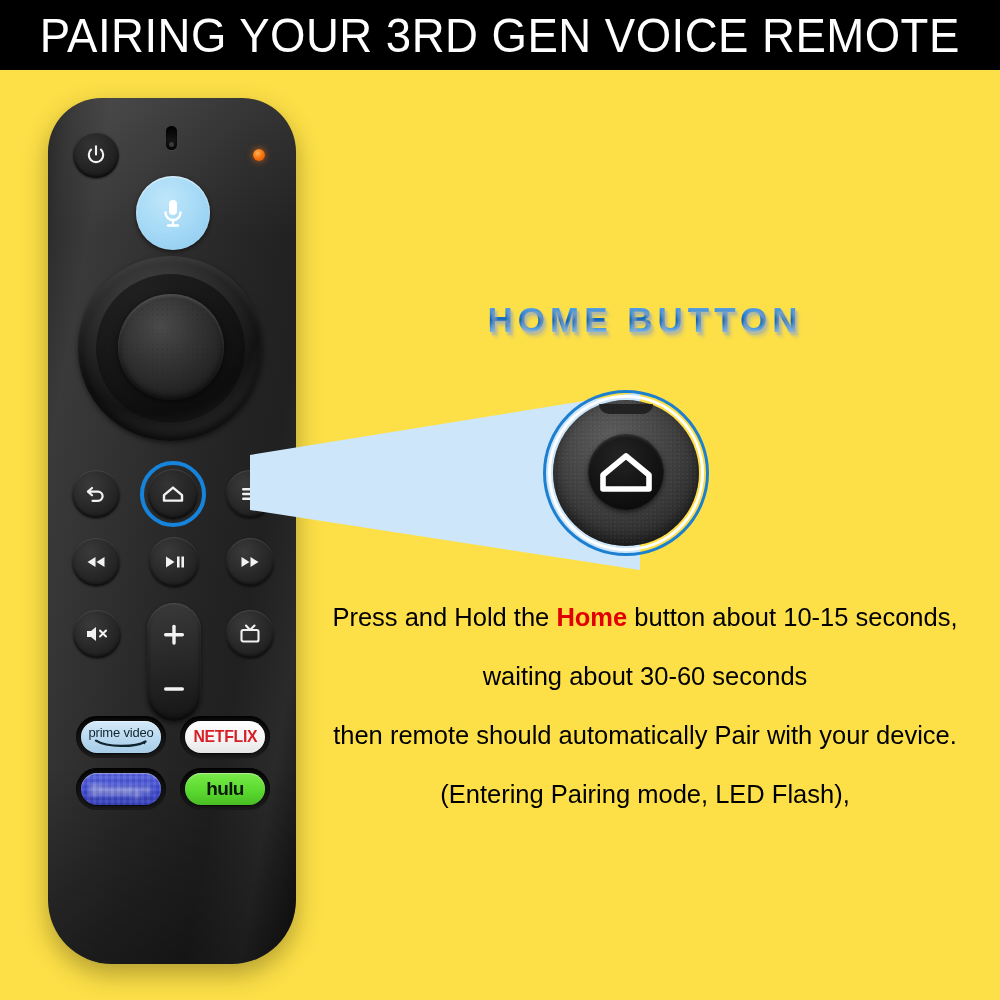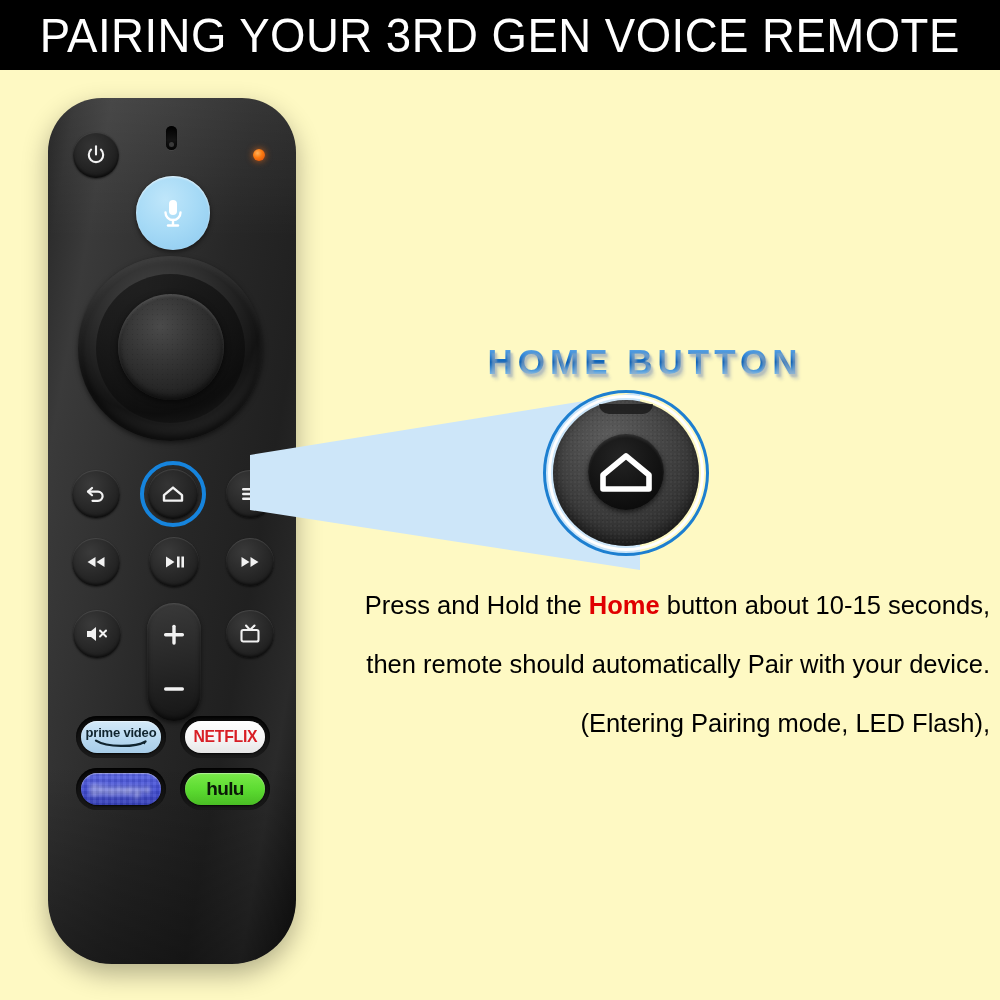--- a/index.html
+++ b/index.html
@@ -14,21 +14,21 @@
     overflow: hidden;
     font-family: "Liberation Sans", sans-serif;
     position: relative;
   }
 
   
   #page {
     position: relative;
     width: 1000px;
     height: 1000px;
-    background: #fef9c3;
+    background: #fde047;
   }
 
   
   #header-bar {
     position: absolute;
     left: 0;
     top: 0;
     width: 1000px;
     height: 70px;
     background: #000000;
@@ -277,21 +277,21 @@
   }
   #app-hulu {
     left: 137px; top: 675px;
     background: linear-gradient(180deg, #7bee4a 0%, #5fe432 55%, #4fcc27 100%);
   }
 
   .prime-wrap { display: flex; flex-direction: column; align-items: center; line-height: 1; }
   .prime-text {
     color: #10242e;
     font-size: 13px;
-    font-weight: 700;
+    font-weight: 400;
     letter-spacing: -0.2px;
   }
   .netflix-text {
     color: #d81f26;
     font-family: "Liberation Sans Narrow", "Liberation Sans", sans-serif;
     font-size: 17px;
     font-weight: bold;
     letter-spacing: -0.3px;
     transform: scaleX(0.93);
   }
@@ -407,29 +407,28 @@
       #1a72c6 58%,
       #7cbdee 82%,
       #bfe0fa 100%);
     -webkit-background-clip: text;
     background-clip: text;
     color: transparent;
     -webkit-text-fill-color: transparent;
     text-shadow: 2px 3px 2px rgba(160,175,190,0.55);
     filter: drop-shadow(2px 3px 1px rgba(150,165,180,0.45));
     white-space: nowrap;
-    margin-top: 42px;
   }
 
   #instructions {
     position: absolute;
     left: 300px;
-    top: 576px;
+    top: 588px;
     width: 690px;
-    text-align: right;
+    text-align: center;
     z-index: 3;
   }
   .instr-line {
     font-size: 25.5px;
     color: #000000;
     line-height: 59px;
     white-space: nowrap;
   }
   .hl-home {
     color: #e00000;
@@ -601,17 +600,18 @@
     <div id="callout-ring-inner"></div>
     <div id="callout-ring"></div>
   </div>
 
   <div id="home-button-title">HOME BUTTON</div>
 
   <div id="instructions">
     <div class="instr-line">
       <span>Press and Hold the </span><span class="hl-home">Home</span><span> button about 10-15 seconds,</span>
     </div>
+    <div class="instr-line">waiting about 30-60 seconds</div>
     <div class="instr-line">then remote should automatically Pair with your device.</div>
     <div class="instr-line">(Entering Pairing mode, LED Flash),</div>
   </div>
 
 </div>
 
 </body></html>

